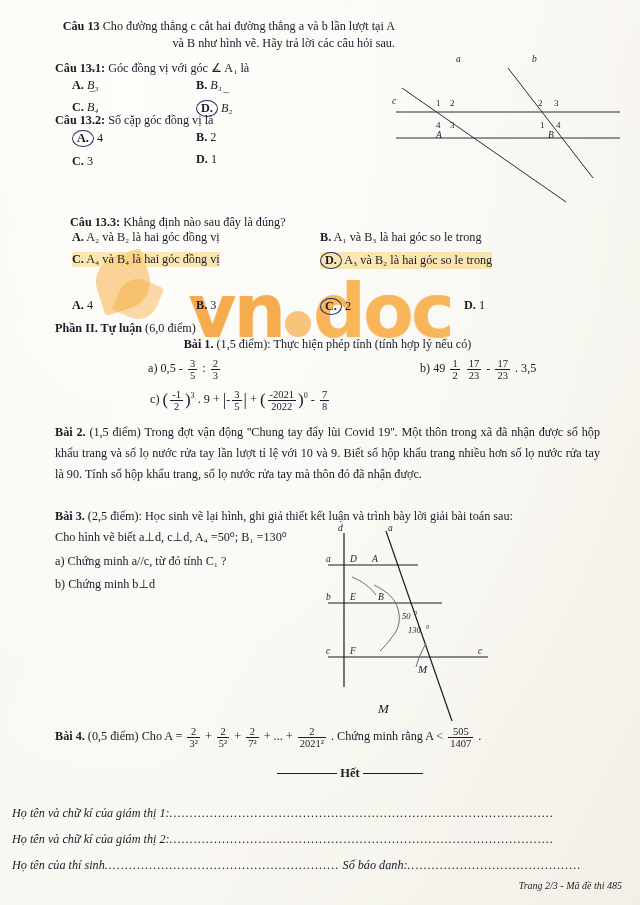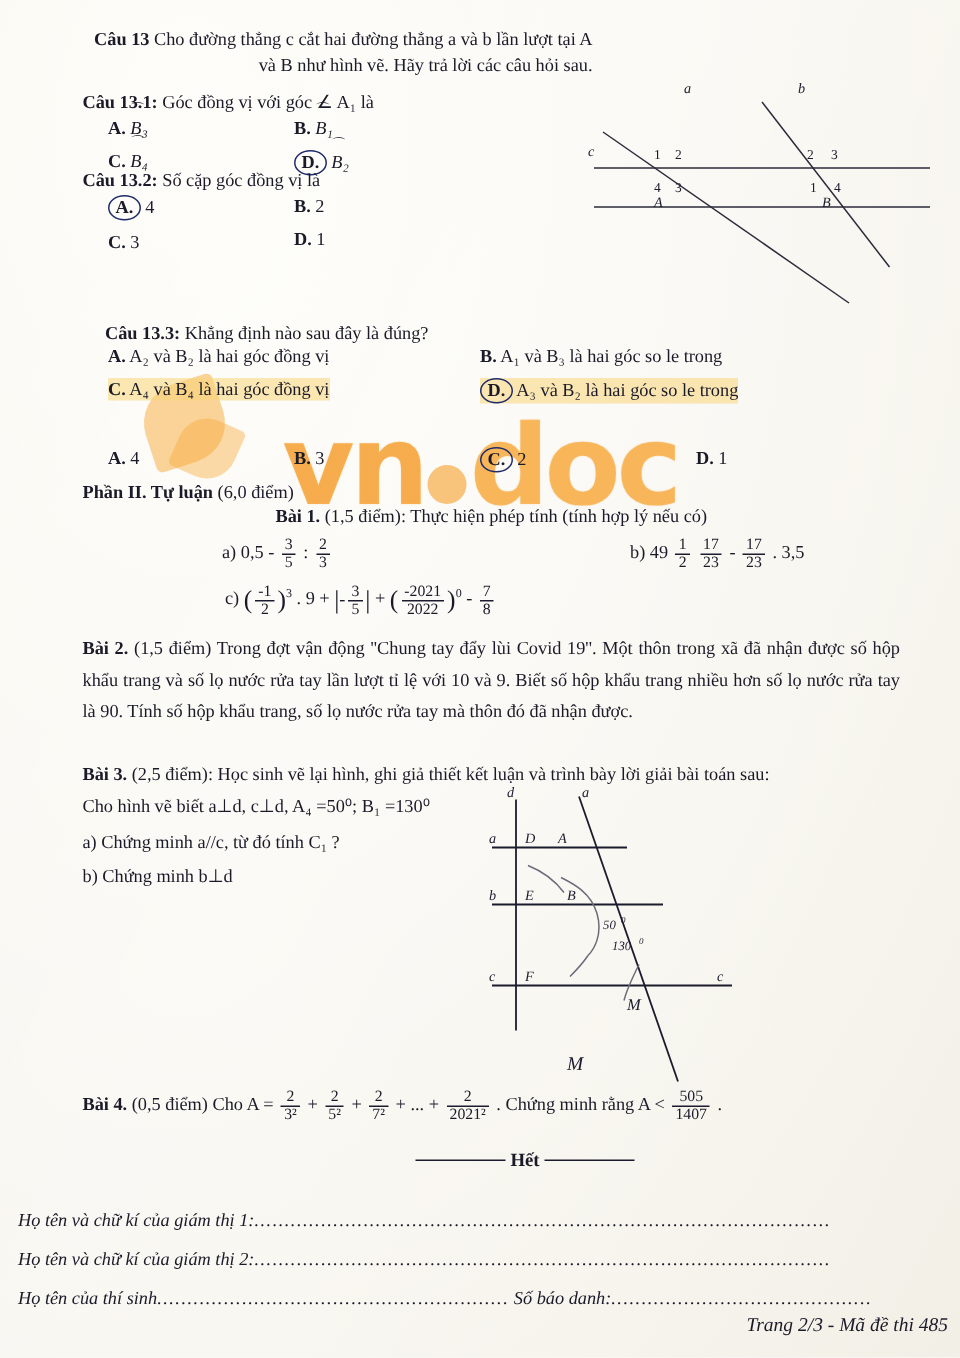--- a/index.html
+++ b/index.html
@@ -98,21 +98,21 @@
 
   .het{position:absolute;left:240px;top:766px;width:220px;text-align:center;font-weight:bold;font-size:12.5px;}
   .het .bar{display:inline-block;width:60px;border-bottom:1px solid #1b1b2e;vertical-align:3px;}
 
   .sig{position:absolute;left:12px;font-size:12.2px;font-style:italic;}
   #sig1{top:806px;}
   #sig2{top:832px;}
   #sig3{top:858px;}
   .dots{letter-spacing:1px;}
 
-  .footer{position:absolute;right:8px;bottom:14px;font-size:13px;font-style:italic;margin-left:48px;}
+  .footer{position:absolute;right:18px;bottom:14px;font-size:10px;font-style:italic;margin-left:48px;}
 
   svg{overflow:visible;}
   .ln{stroke:#2a2a3a;stroke-width:1;fill:none;}
   .lnb{stroke:#1b1b2e;stroke-width:1.2;fill:none;}
   .fl{font-family:"Liberation Serif", serif;font-size:9px;fill:#1b1b2e;}
   .fl-i{font-family:"Liberation Serif", serif;font-size:9.5px;font-style:italic;fill:#1b1b2e;}
   .pencil{stroke:#6b6b7a;stroke-width:1;fill:none;}
 </style>
 </head>
 <body>

